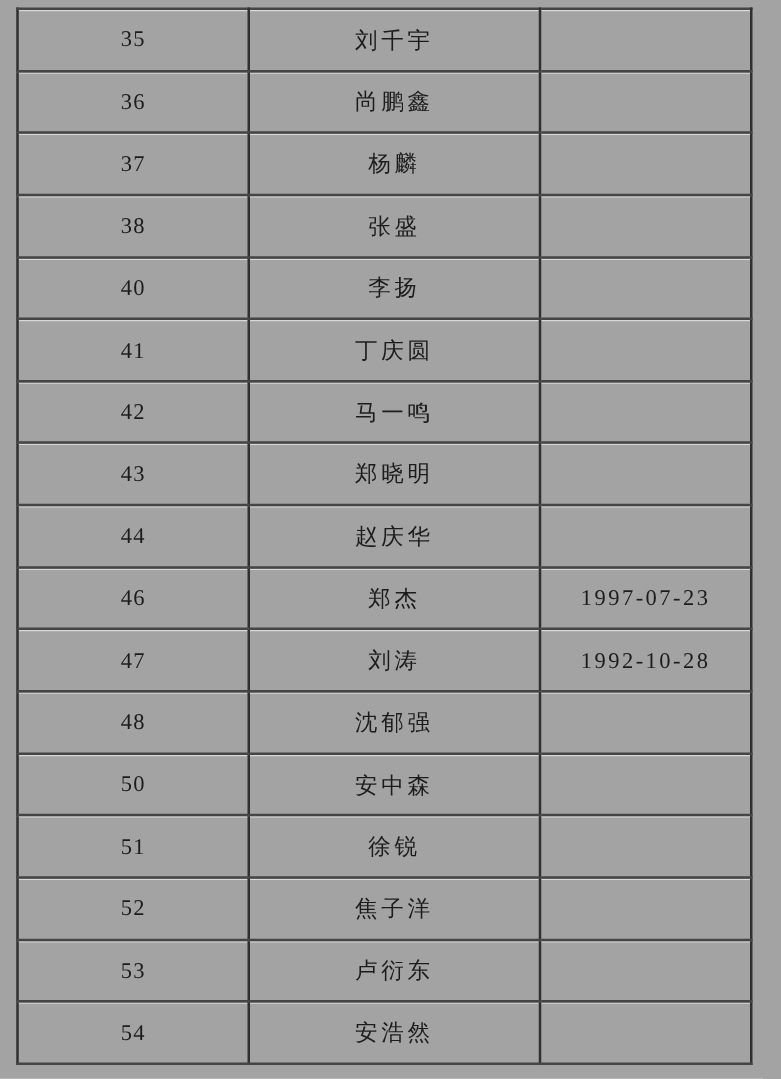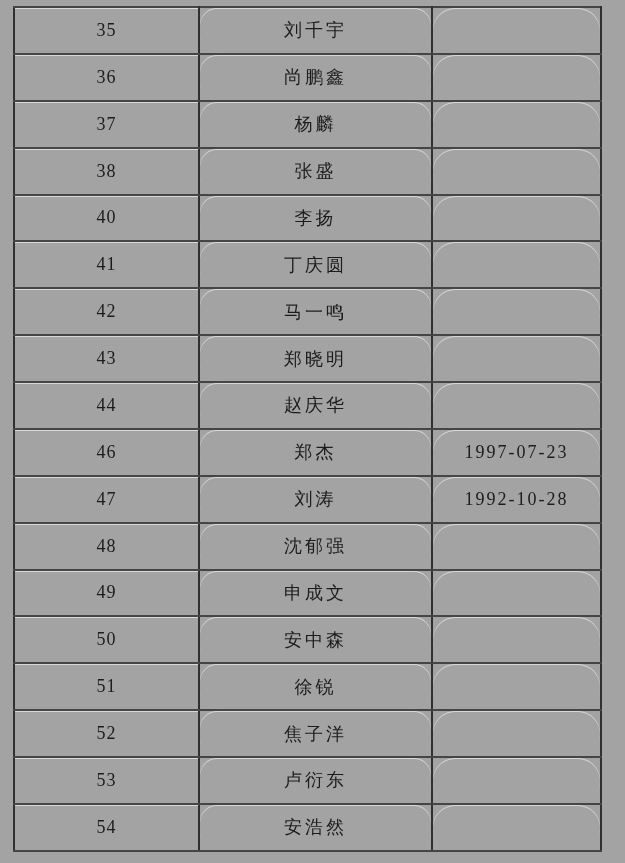--- a/index.html
+++ b/index.html
@@ -48,25 +48,23 @@
   }
   table.roster {
     border: 2px solid #242424;
   }
   td.num-cell {
     letter-spacing: 1px;
   }
   td.name-cell {
     letter-spacing: 3px;
     font-size: 17px;
-    border-radius: 17px;
   }
   td.date-cell {
     letter-spacing: 2px;
-    border-radius: 22px;
   }
 </style>
 </head>
 <body>
 
 <div class="page">
   <table class="roster">
     <colgroup>
       <col class="c1">
       <col class="c2">
@@ -140,25 +138,20 @@
     <td class="name-cell">刘涛</td>
     <td class="date-cell">1992-10-28</td>
   </tr>
 
   <tr>
     <td class="num-cell">48</td>
     <td class="name-cell">沈郁强</td>
     <td class="date-cell"></td>
   </tr>
 
-  <tr>
-    <td class="num-cell">49</td>
-    <td class="name-cell">申成文</td>
-    <td class="date-cell"></td>
-  </tr>
 
   <tr>
     <td class="num-cell">50</td>
     <td class="name-cell">安中森</td>
     <td class="date-cell"></td>
   </tr>
 
   <tr>
     <td class="num-cell">51</td>
     <td class="name-cell">徐锐</td>

